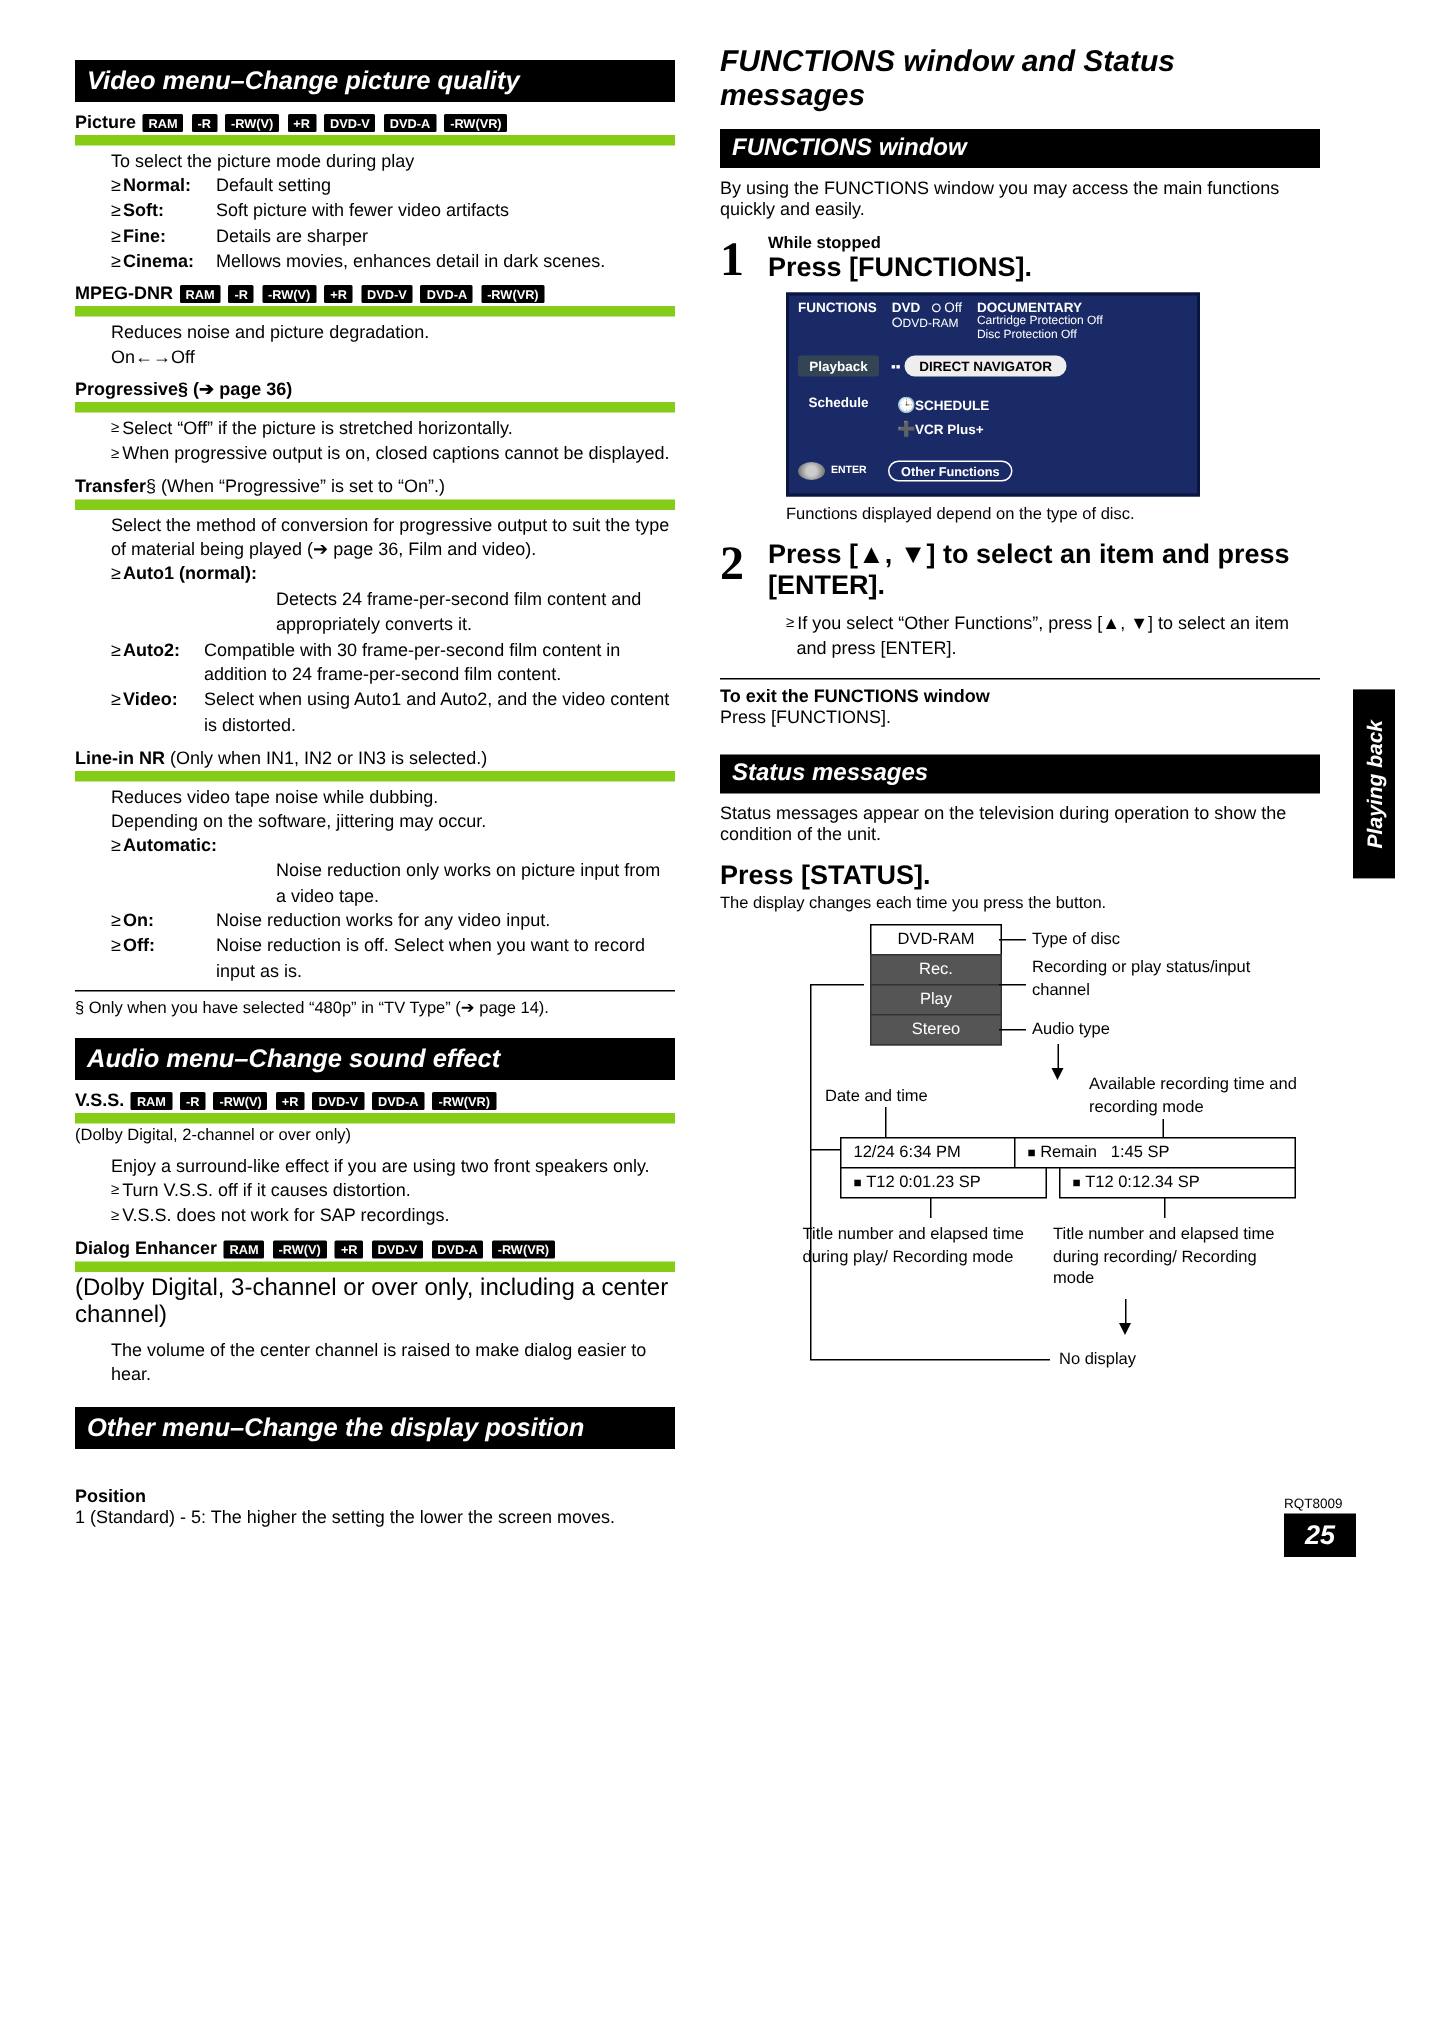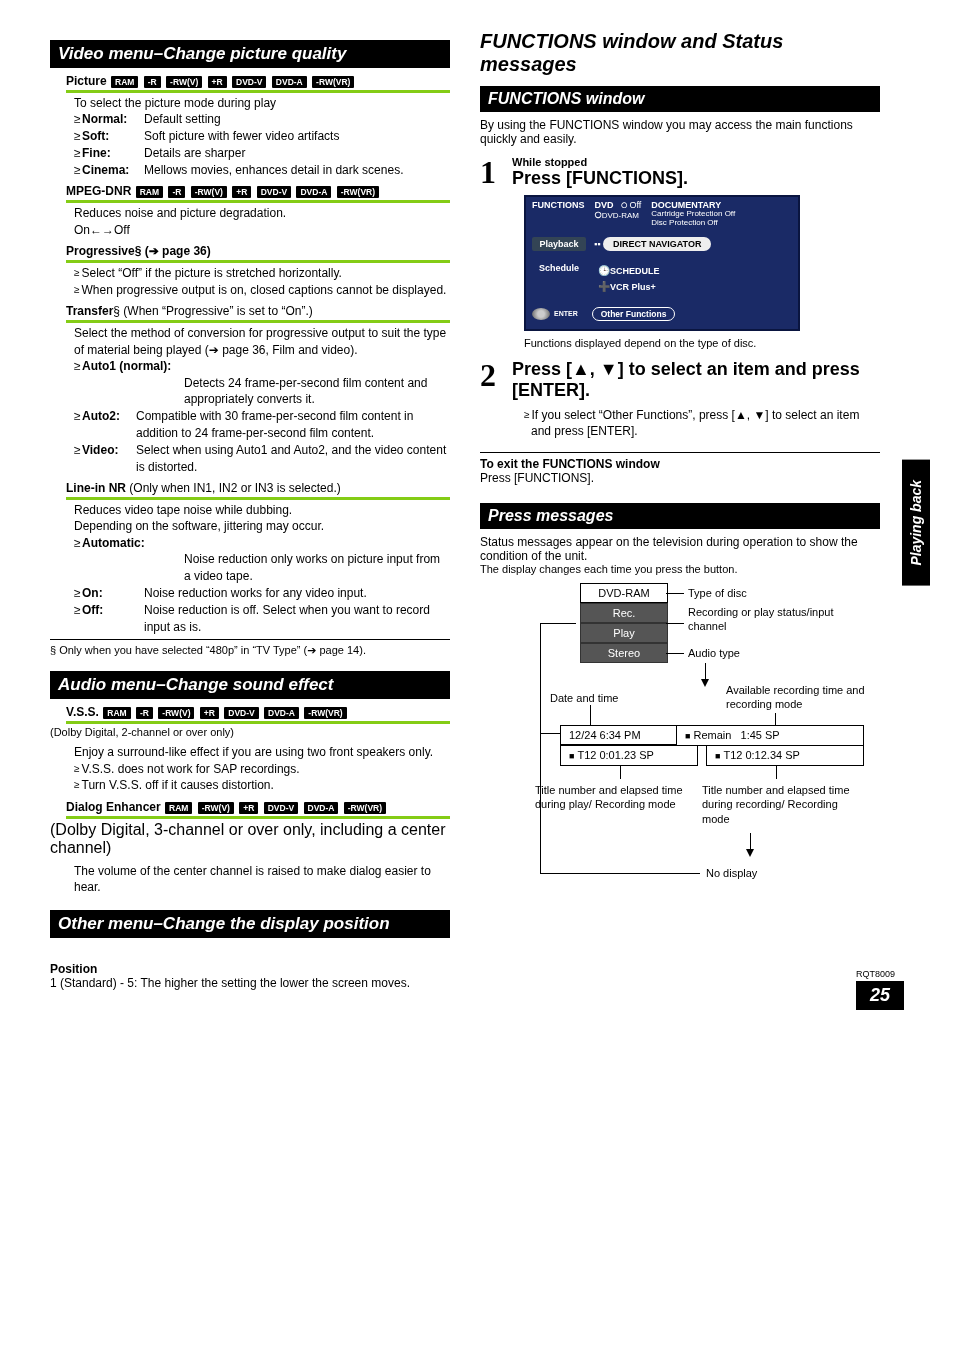--- a/index.html
+++ b/index.html
@@ -29,23 +29,23 @@
     font-weight: bold;
     font-style: italic;
     font-size: 16px;
     padding: 4px 8px;
     margin: 10px 0 6px 0;
   }
   .section-title.big { font-size: 17px; }
   .subhead {
     font-weight: bold;
     font-size: 12px;
-    border-bottom: 3px solid #84cc16;
+    border-bottom: 7px solid #84cc16;
     padding-bottom: 2px;
-    margin: 6px 0 2px 16px;
+    margin: 6px 0 2px 0;
   }
   .fmt {
     display: inline-block;
     background: #000;
     color: #fff;
     font-size: 8.5px;
     font-weight: bold;
     padding: 1px 4px;
     margin: 0 1px;
     border-radius: 1px;
@@ -334,22 +334,22 @@
         <span class="fmt">RAM</span>
         <span class="fmt">-R</span>
         <span class="fmt">-RW(V)</span>
         <span class="fmt">+R</span>
         <span class="fmt">DVD-V</span>
         <span class="fmt">DVD-A</span>
         <span class="fmt">-RW(VR)</span>
       </div>
       <div style="font-size:11px">(Dolby Digital, 2-channel or over only)</div>
       <div class="body-text" style="margin-top:6px">Enjoy a surround-like effect if you are using two front speakers only.</div>
+      <div class="bullet">Turn V.S.S. off if it causes distortion.</div>
       <div class="bullet">V.S.S. does not work for SAP recordings.</div>
-      <div class="bullet">Turn V.S.S. off if it causes distortion.</div>
 
       <div class="subhead">
         <span>Dialog Enhancer</span>
         <span class="fmt">RAM</span>
         <span class="fmt">-RW(V)</span>
         <span class="fmt">+R</span>
         <span class="fmt">DVD-V</span>
         <span class="fmt">DVD-A</span>
         <span class="fmt">-RW(VR)</span>
       </div>
@@ -420,23 +420,24 @@
         <div class="step-body">
           <div class="step-main">Press [▲, ▼] to select an item and press [ENTER].</div>
         </div>
       </div>
       <div class="bullet step-indent" style="margin-left:44px">If you select “Other Functions”, press [▲, ▼] to select an item and press [ENTER].</div>
 
       <div class="thin-rule" style="margin-top:12px"></div>
       <div style="font-weight:bold">To exit the FUNCTIONS window</div>
       <div>Press [FUNCTIONS].</div>
 
-      <div class="section-title" style="margin-top:18px">Press messages</div>
+      <div class="section-title" style="margin-top:18px">Status messages</div>
       <div>Status messages appear on the television during operation to show the condition of the unit.</div>
 
+      <div class="step-main-alone" style="margin-top:10px">Press [STATUS].</div>
       <div style="font-size:11px">The display changes each time you press the button.</div>
 
       <div class="status-diagram">
 
         <div class="status-box" style="left:100px; top:0; width:70px;">DVD-RAM</div>
         <div class="status-box dark" style="left:100px; top:20px; width:70px;">Rec.</div>
         <div class="status-box dark" style="left:100px; top:40px; width:70px;">Play</div>
         <div class="status-box dark" style="left:100px; top:60px; width:70px;">Stereo</div>
 
         <div class="conn" style="left:186px; top:10px; width:18px; height:1px;"></div>

